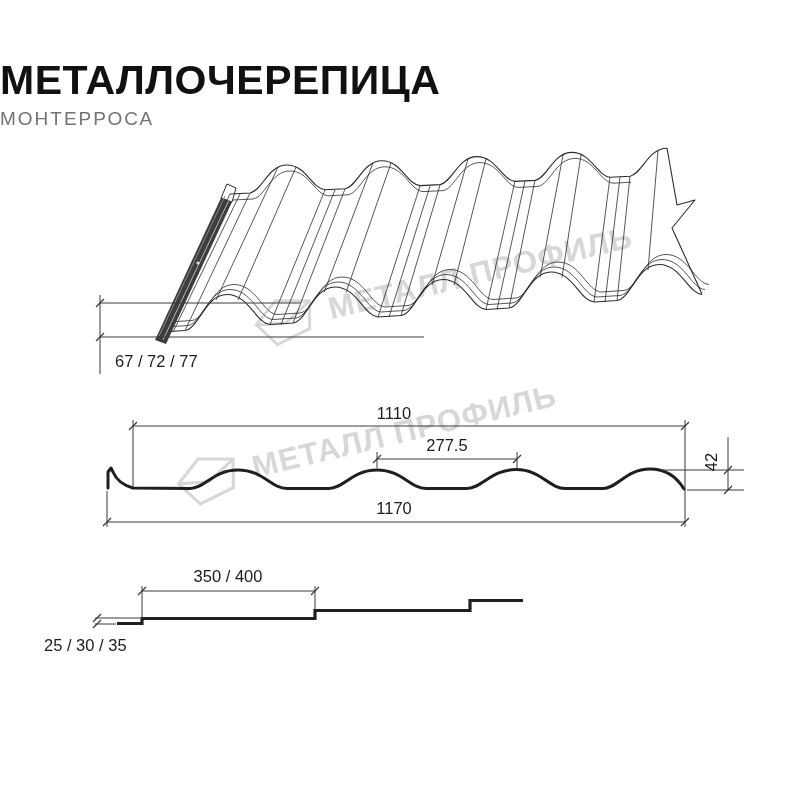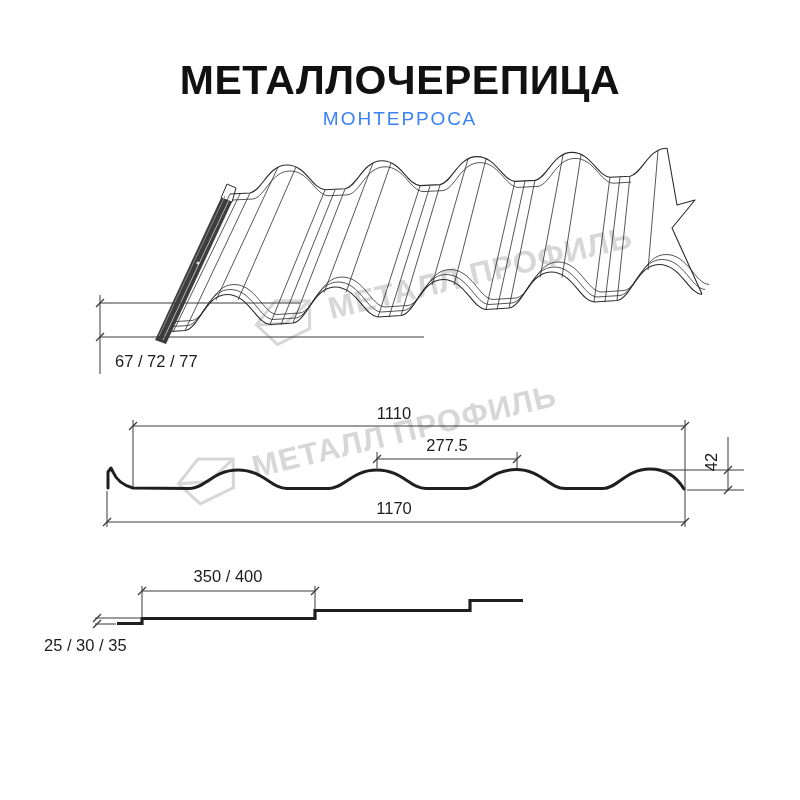--- a/index.html
+++ b/index.html
@@ -1,20 +1,20 @@
 <!DOCTYPE html>
 <html><head>
 <meta charset="utf-8">
 <style>
   html,body{margin:0;padding:0;background:#fff;}
   #page{position:relative;width:800px;height:800px;background:#ffffff;overflow:hidden;
         font-family:"Liberation Sans","DejaVu Sans",sans-serif;color:#161616;}
-  .header{position:absolute;top:60px;left:0;width:100%;text-align:center;z-index:3;}
+  .header{position:absolute;top:60px;left:0;width:100%;text-align:left;z-index:3;}
   .title{font-size:41px;font-weight:800;letter-spacing:0.5px;color:#111;line-height:1.0;}
-  .subtitle{margin-top:7px;font-size:19px;font-weight:500;letter-spacing:2px;color:#3b82f6;}
+  .subtitle{margin-top:7px;font-size:19px;font-weight:500;letter-spacing:2px;color:#737373;}
   .watermark{position:absolute;display:flex;align-items:center;gap:13px;
              color:#d7d7d7;font-weight:700;font-size:31px;letter-spacing:1px;
              white-space:nowrap;z-index:1;transform:rotate(-13.5deg);transform-origin:left center;}
   .wm-logo{flex:0 0 auto;}
   svg#drawing{position:absolute;left:0;top:0;z-index:2;}
   .dimtxt{font-size:16.5px;fill:#1c1c1c;}
 </style>
 </head>
 <body>
 

